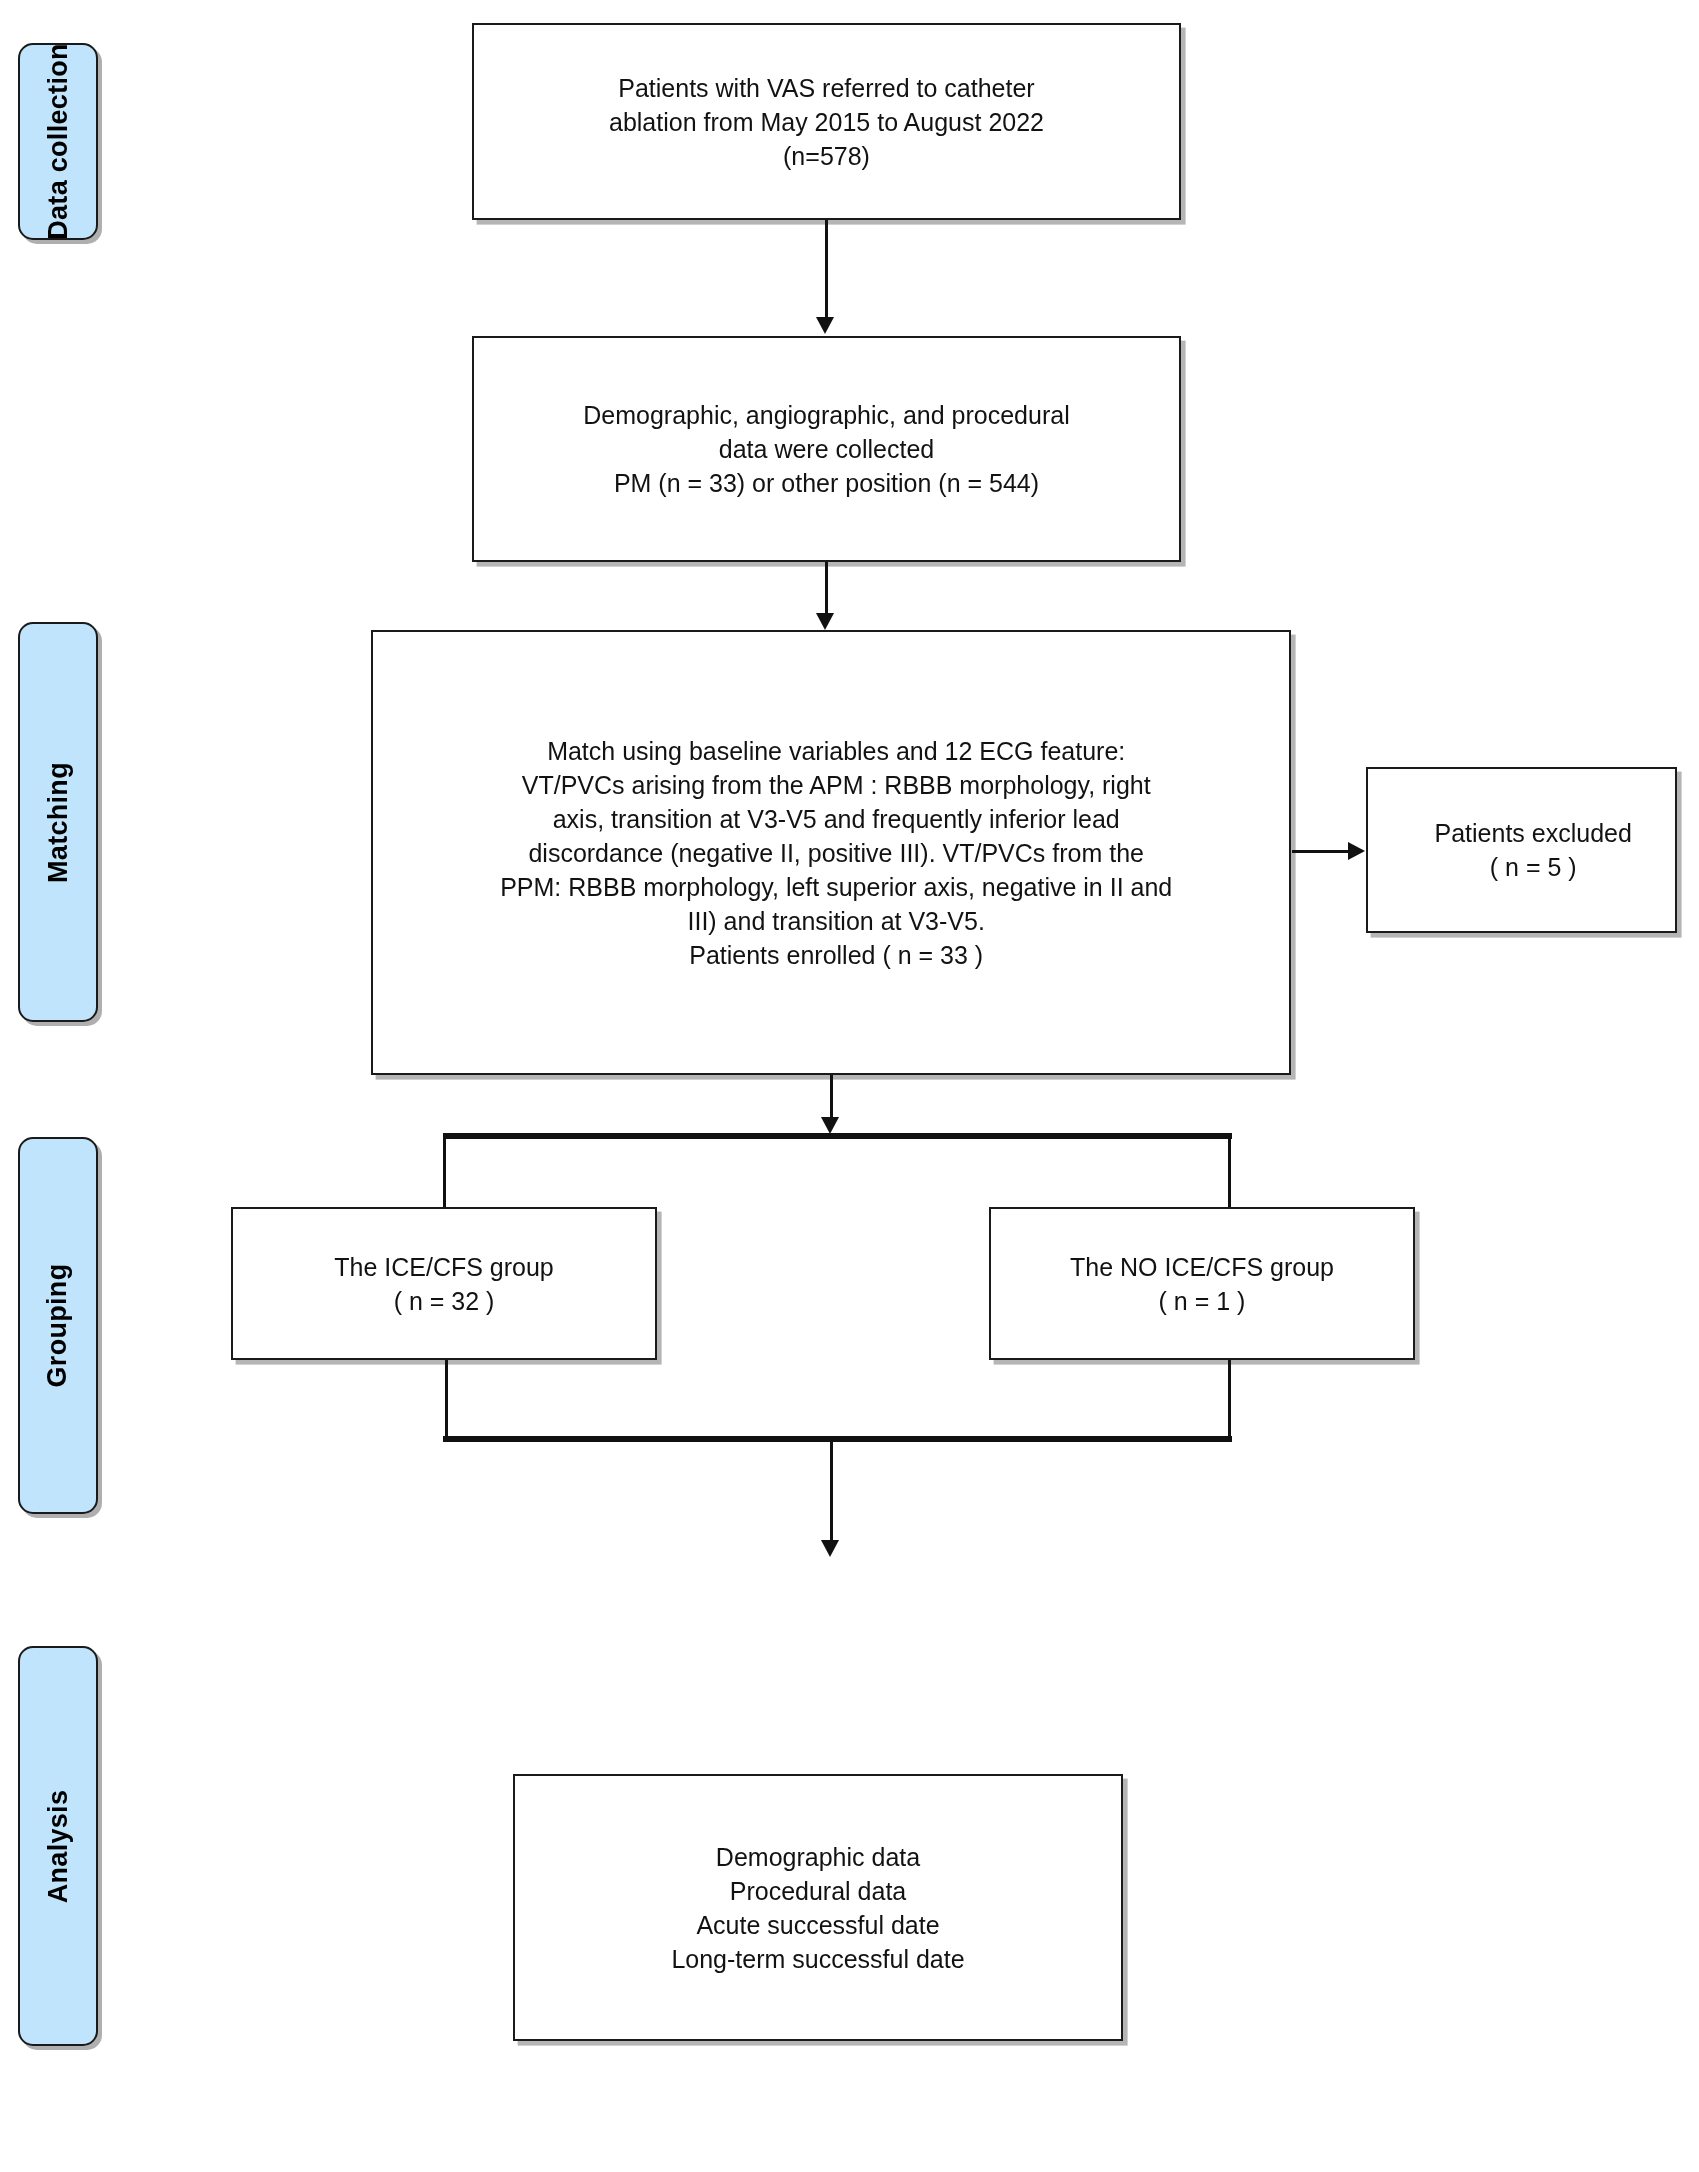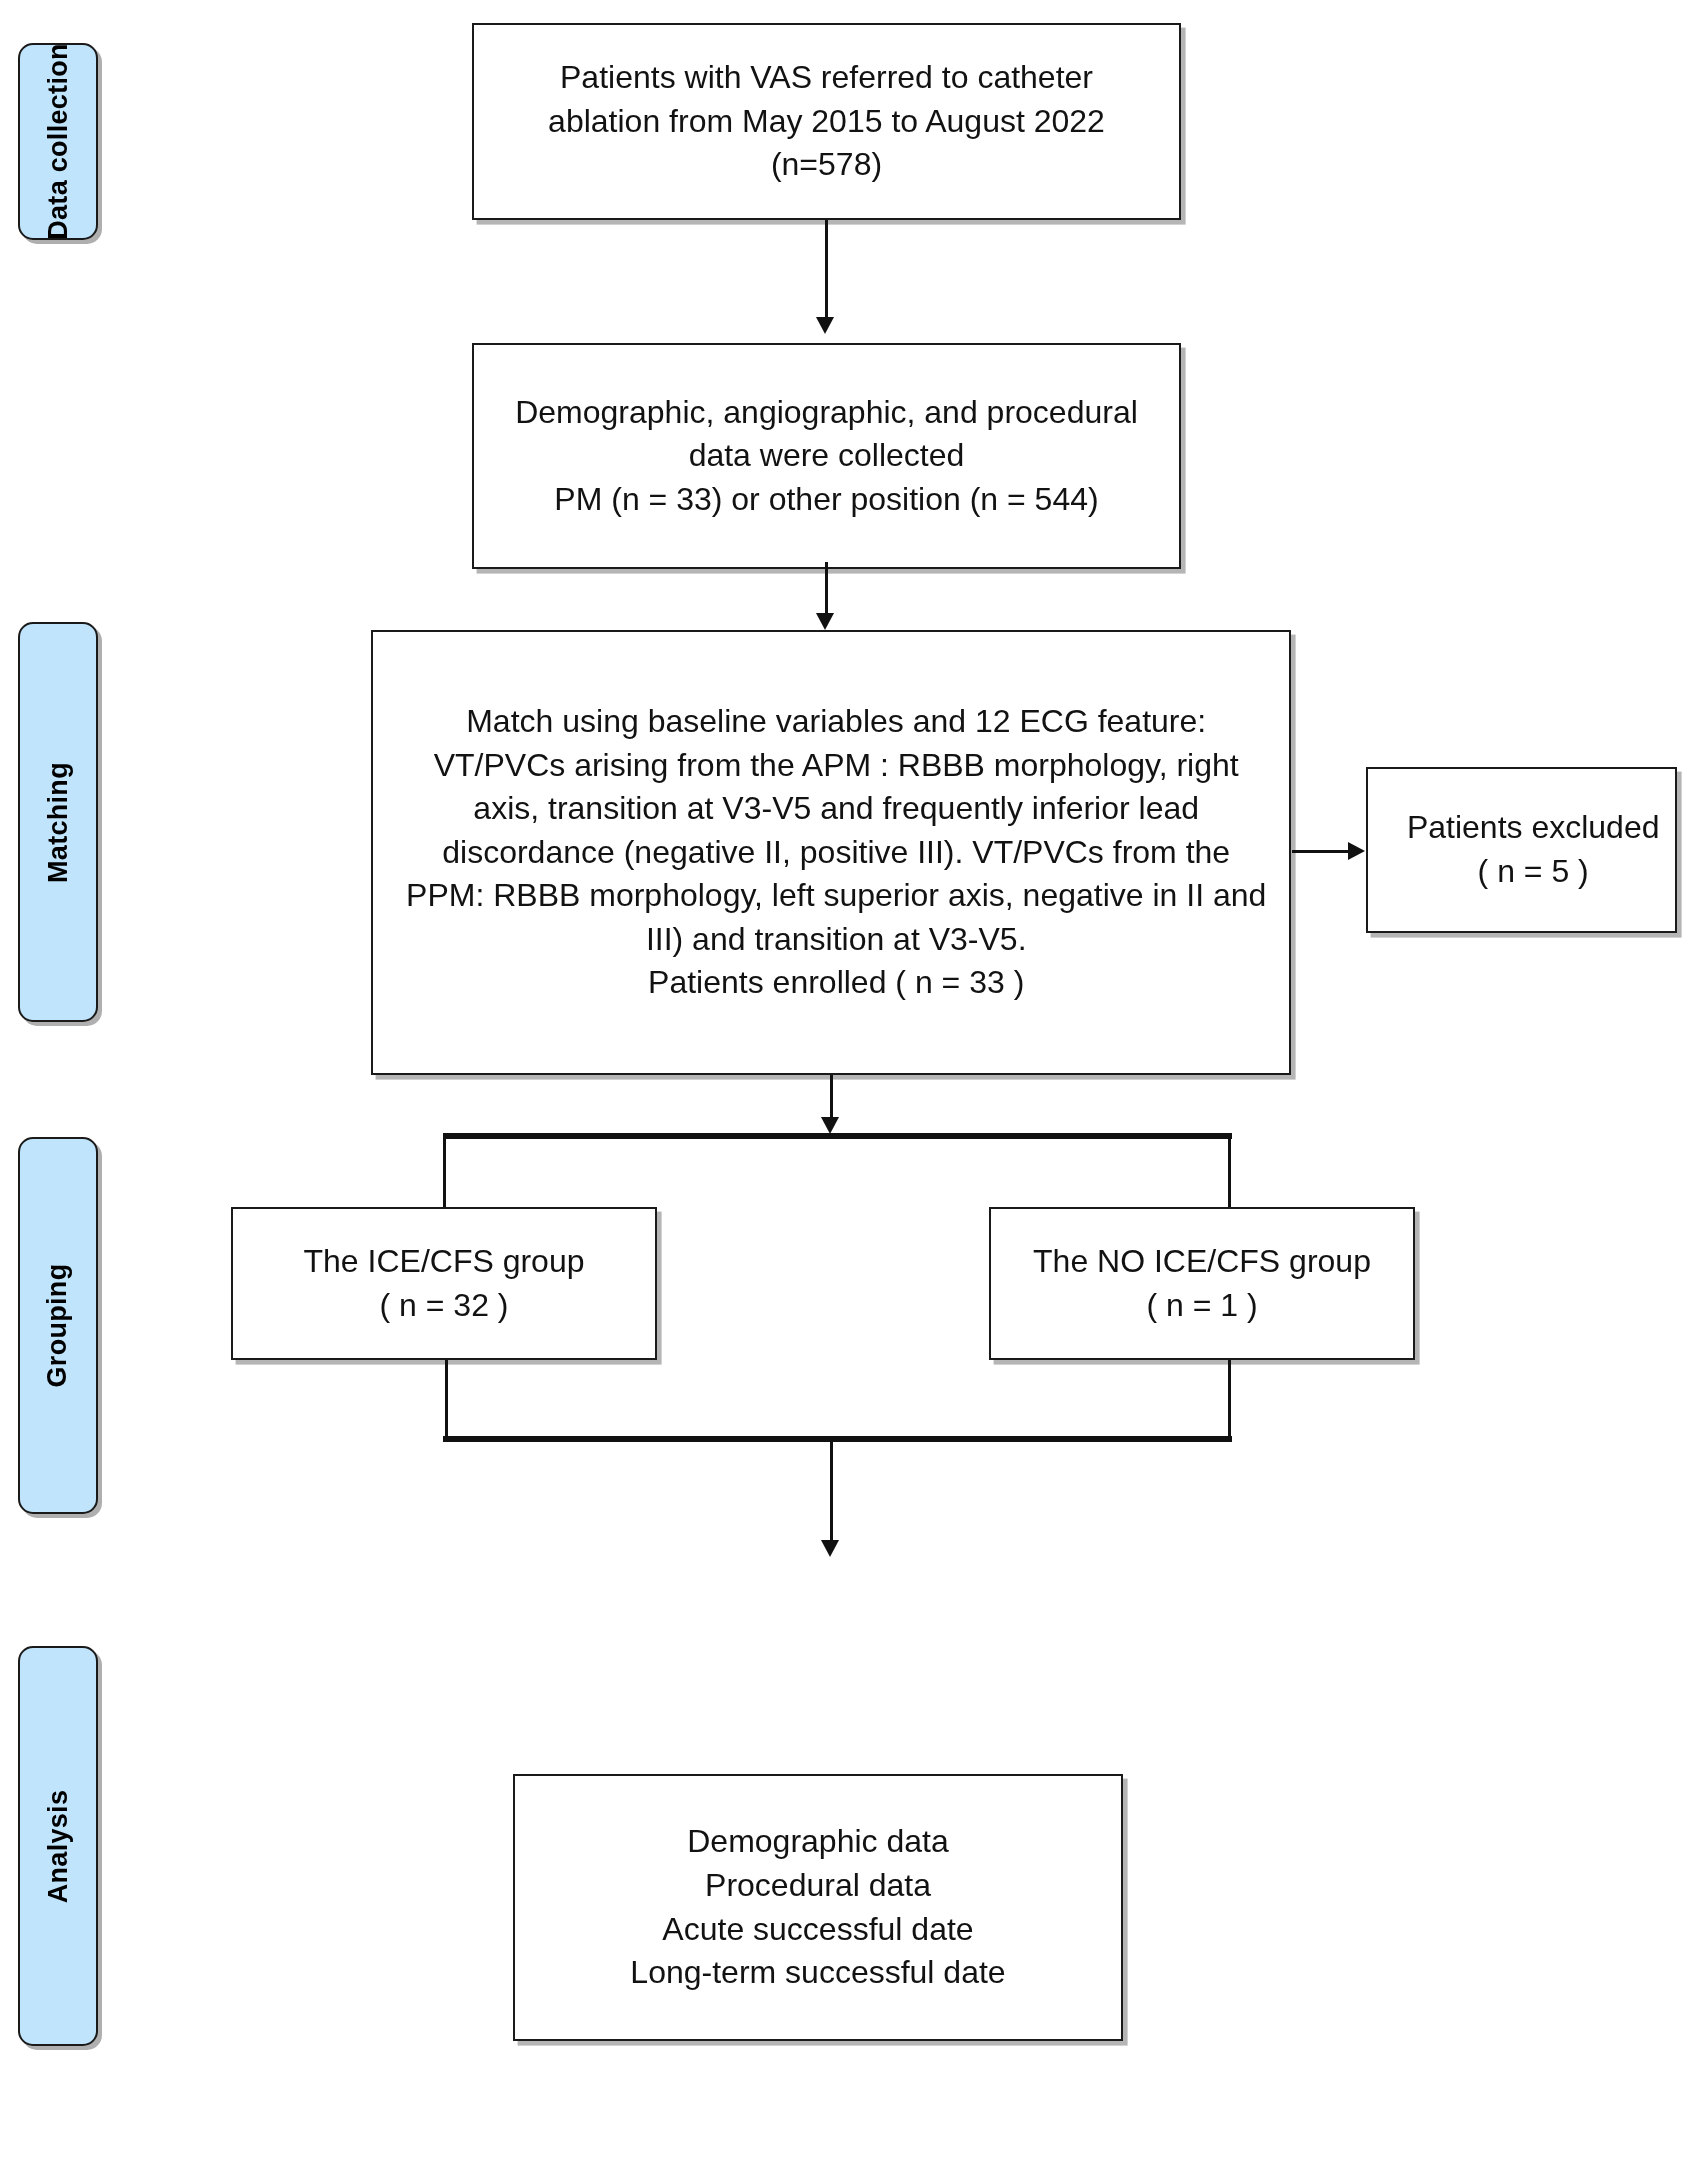--- a/index.html
+++ b/index.html
@@ -43,21 +43,21 @@
     border:2.3px solid #1a1a1a;
     box-sizing:border-box;
     box-shadow:4.6px 4.6px 0 0 rgba(120,120,120,0.55);
     display:flex;
     align-items:center;
     justify-content:center;
     padding:5.7px 12.6px;
   }
   .pbox .ptext{
     text-align:center;
-    font-size:32px;
+    font-size:25px;
     line-height:1.36;
     color:#121212;
     white-space:pre-line;
   }
 
   
   .vline{
     position:absolute;
     background:#111111;
     width:2.9px;
@@ -115,21 +115,21 @@
 
   <div class="pbox" style="left:472px; top:23px; width:709px; height:197px;">
     <span class="ptext">Patients with VAS referred to catheter
 ablation from May 2015 to August 2022
 (n=578)</span>
   </div>
 
   <div class="vline" style="left:825px; top:220px; height:100px;"></div>
   <div class="arrow-down" style="left:816px; top:317px;"></div>
 
-  <div class="pbox" style="left:472px; top:336px; width:709px; height:226px;margin-top:7px;">
+  <div class="pbox" style="left:472px; top:336px; width:709px; height:226px;">
     <span class="ptext">Demographic, angiographic, and procedural
 data were collected
 PM (n = 33) or other position (n = 544)</span>
   </div>
 
   <div class="vline" style="left:825px; top:562px; height:53px;"></div>
   <div class="arrow-down" style="left:816px; top:613px;"></div>
 
   <div class="pbox" style="left:371px; top:630px; width:920px; height:445px;padding-left:23px;">
     <span class="ptext">Match using baseline variables and 12 ECG feature:

